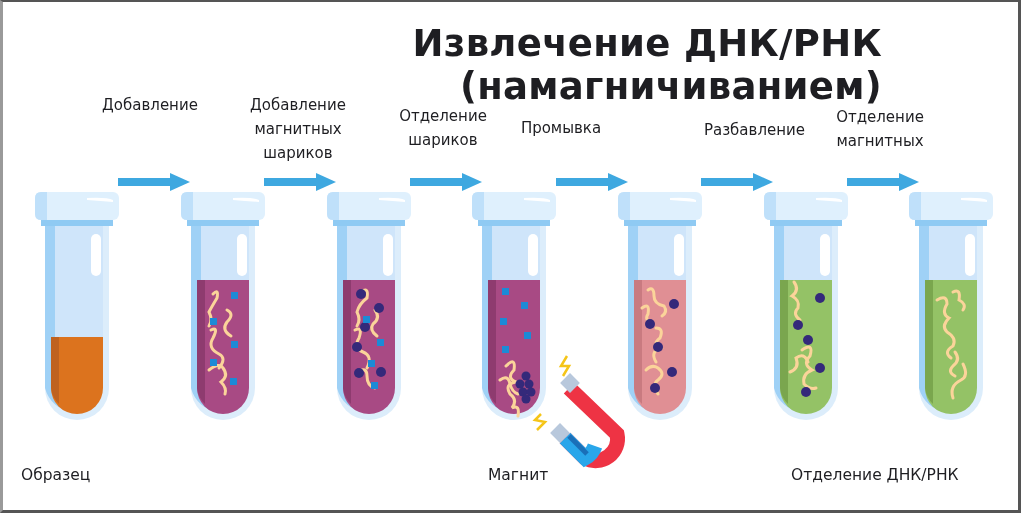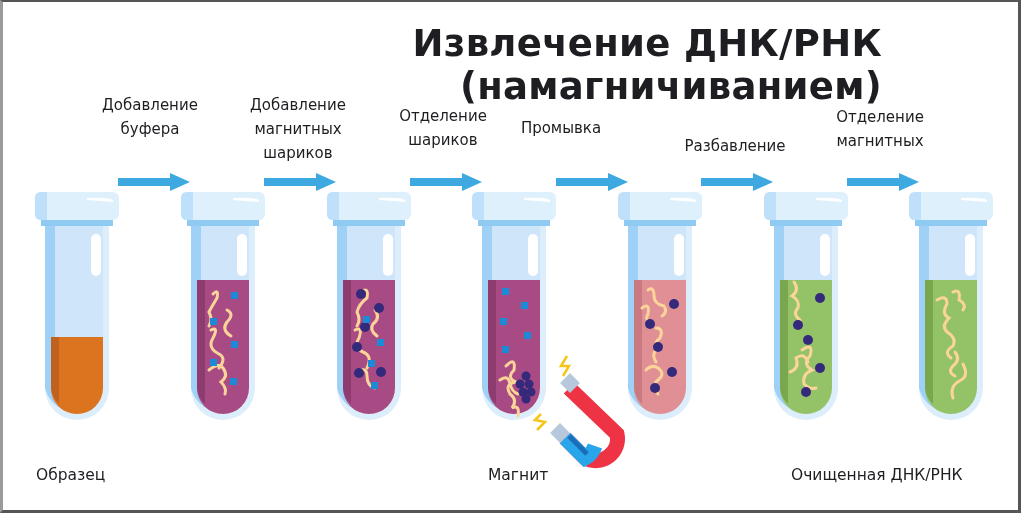--- a/index.html
+++ b/index.html
@@ -12,35 +12,34 @@
 </style>
 </head>
 <body>
 
 <div class="frame"></div>
 
 <div class="title">Извлечение ДНК/РНК (намагничиванием)</div>
 
 <div class="step" style="left:80px; top:93px;">
   <div>Добавление</div>
-  <div>буфера</div>
 </div>
 <div class="step" style="left:228px; top:93px;">
   <div>Добавление</div>
   <div>магнитных</div>
   <div>шариков</div>
 </div>
 <div class="step" style="left:373px; top:104px;">
   <div>Отделение</div>
   <div>шариков</div>
 </div>
 <div class="step" style="left:491px; top:116px;">
   <div>Промывка</div>
 </div>
-<div class="step" style="left:665px; top:134px;">
+<div class="step" style="left:665px; top:118px;text-align:right;">
   <div>Разбавление</div>
 </div>
 <div class="step" style="left:810px; top:105px;">
   <div>Отделение</div>
   <div>магнитных</div>
 </div>
 
 <svg class="art" width="1024" height="516" viewBox="0 0 1024 516">
   <defs>
 
@@ -211,15 +210,15 @@
     <g transform="translate(0,88)">
       <path d="M-14,20 q10,-6 10,4 q-6,10 2,14 q-8,8 -2,14 q10,6 6,14 q-10,6 -2,12" fill="none" stroke="#fbd49a" stroke-width="3" stroke-linecap="round"></path>
       <path d="M2,12 q8,-4 6,8 q8,4 4,10" fill="none" stroke="#fbd49a" stroke-width="3" stroke-linecap="round"></path>
       <path d="M4,72 q6,8 -2,14 q-6,6 2,10" fill="none" stroke="#fbd49a" stroke-width="3" stroke-linecap="round"></path>
       <path d="M2,118 q-4,-12 8,-18 q8,-4 2,-16" fill="none" stroke="#fbd49a" stroke-width="3" stroke-linecap="round"></path>
     </g>
     <use href="#tube-front"></use>
   </g>
 </svg>
 
-<div class="bottom-label" style="left:36px;">Образец</div>
+<div class="bottom-label" style="left:21px;">Образец</div>
 <div class="bottom-label" style="left:488px;">Магнит</div>
-<div class="bottom-label" style="left:791px;">Очищенная ДНК/РНК</div>
+<div class="bottom-label" style="left:791px;">Отделение ДНК/РНК</div>
 
 </body></html>

